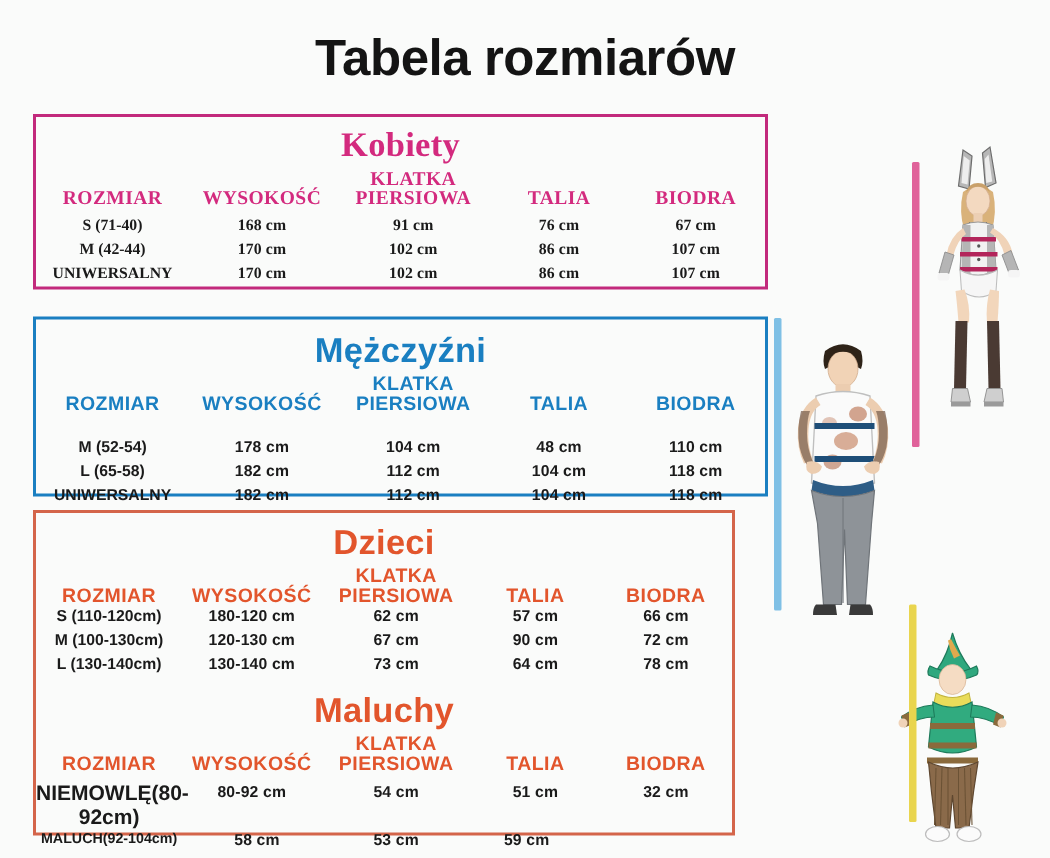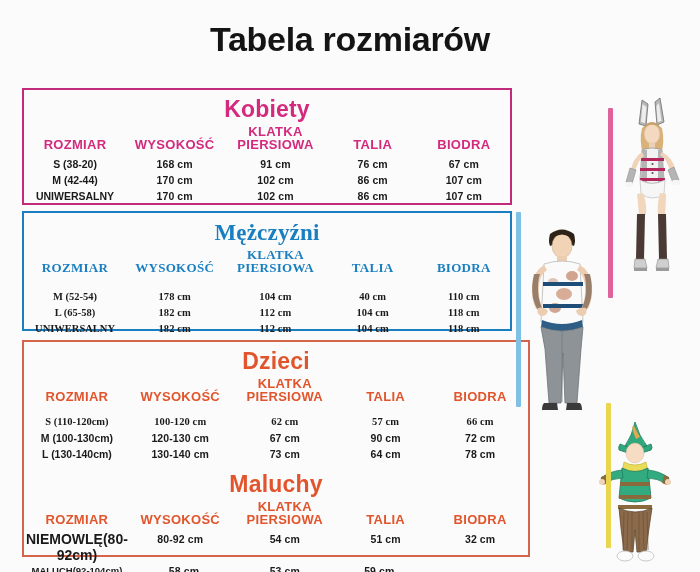--- a/index.html
+++ b/index.html
@@ -73,23 +73,23 @@
 
   
   .theme-pink   { border-color: #c22a7c; }
   .theme-pink   .tbl-title, .theme-pink .hdr-row > div { color: #d32a7e; }
   .theme-blue   { border-color: #1a7fc1; }
   .theme-blue   .tbl-title, .theme-blue .hdr-row > div { color: #1a7fc1; }
   .theme-orange { border-color: #d4654a; }
   .theme-orange .tbl-title, .theme-orange .hdr-row > div { color: #e2552c; }
 
   
-  #table-women    { left: 22px;  top: 88px;  width: 490px; height: 117px; }
-  #table-men      { left: 22px;  top: 211px; width: 490px; height: 120px; font-family: Liberation Serif, serif; }
-  #table-kids     { left: 22px;  top: 340px; width: 508px; height: 217px; }
+  #table-women    { left: 22px;  top: 76px;  width: 490px; height: 117px; font-family: Liberation Serif, serif; }
+  #table-men      { left: 22px;  top: 211px; width: 490px; height: 120px; }
+  #table-kids     { left: 22px;  top: 340px; width: 468px; height: 217px; }
 
   
   .figure { position: absolute; }
 
   
   .tape {
     position: absolute;
     border-radius: 1px;
   }
   .tape-pink   { background: #e0629a; }
@@ -116,21 +116,21 @@
       <div class="c0">ROZMIAR</div>
       <div class="c1">WYSOKOŚĆ</div>
       <div class="c2 hdr-two">
         <span>KLATKA</span><br>
         <span>PIERSIOWA</span>
       </div>
       <div class="c3">TALIA</div>
       <div class="c4">BIODRA</div>
     </div>
     <div class="row data-row" style="margin-top:5px;">
-      <div class="c0 sz">S (38-20)</div>
+      <div class="c0 sz">S (71-40)</div>
       <div class="c1">168 cm</div>
       <div class="c2">91 cm</div>
       <div class="c3">76 cm</div>
       <div class="c4">67 cm</div>
     </div>
     <div class="row data-row">
       <div class="c0 sz">M (42-44)</div>
       <div class="c1">170 cm</div>
       <div class="c2">102 cm</div>
       <div class="c3">86 cm</div>
@@ -154,21 +154,21 @@
         <span>KLATKA</span><br>
         <span>PIERSIOWA</span>
       </div>
       <div class="c3">TALIA</div>
       <div class="c4">BIODRA</div>
     </div>
     <div class="row data-row" style="margin-top:15px;">
       <div class="c0 sz">M (52-54)</div>
       <div class="c1">178 cm</div>
       <div class="c2">104 cm</div>
-      <div class="c3">40 cm</div>
+      <div class="c3">48 cm</div>
       <div class="c4">110 cm</div>
     </div>
     <div class="row data-row">
       <div class="c0 sz">L (65-58)</div>
       <div class="c1">182 cm</div>
       <div class="c2">112 cm</div>
       <div class="c3">104 cm</div>
       <div class="c4">118 cm</div>
     </div>
     <div class="row data-row">
@@ -186,23 +186,23 @@
     <div class="row hdr-row">
       <div class="c0">ROZMIAR</div>
       <div class="c1">WYSOKOŚĆ</div>
       <div class="c2 hdr-two">
         <span>KLATKA</span><br>
         <span>PIERSIOWA</span>
       </div>
       <div class="c3">TALIA</div>
       <div class="c4">BIODRA</div>
     </div>
-    <div class="row data-row" style="margin-top:11px;font-family:Liberation Serif, serif;">
+    <div class="row data-row" style="margin-top:0;">
       <div class="c0 sz">S (110-120cm)</div>
-      <div class="c1">100-120 cm</div>
+      <div class="c1">180-120 cm</div>
       <div class="c2">62 cm</div>
       <div class="c3">57 cm</div>
       <div class="c4">66 cm</div>
     </div>
     <div class="row data-row">
       <div class="c0 sz">M (100-130cm)</div>
       <div class="c1">120-130 cm</div>
       <div class="c2">67 cm</div>
       <div class="c3">90 cm</div>
       <div class="c4">72 cm</div>

